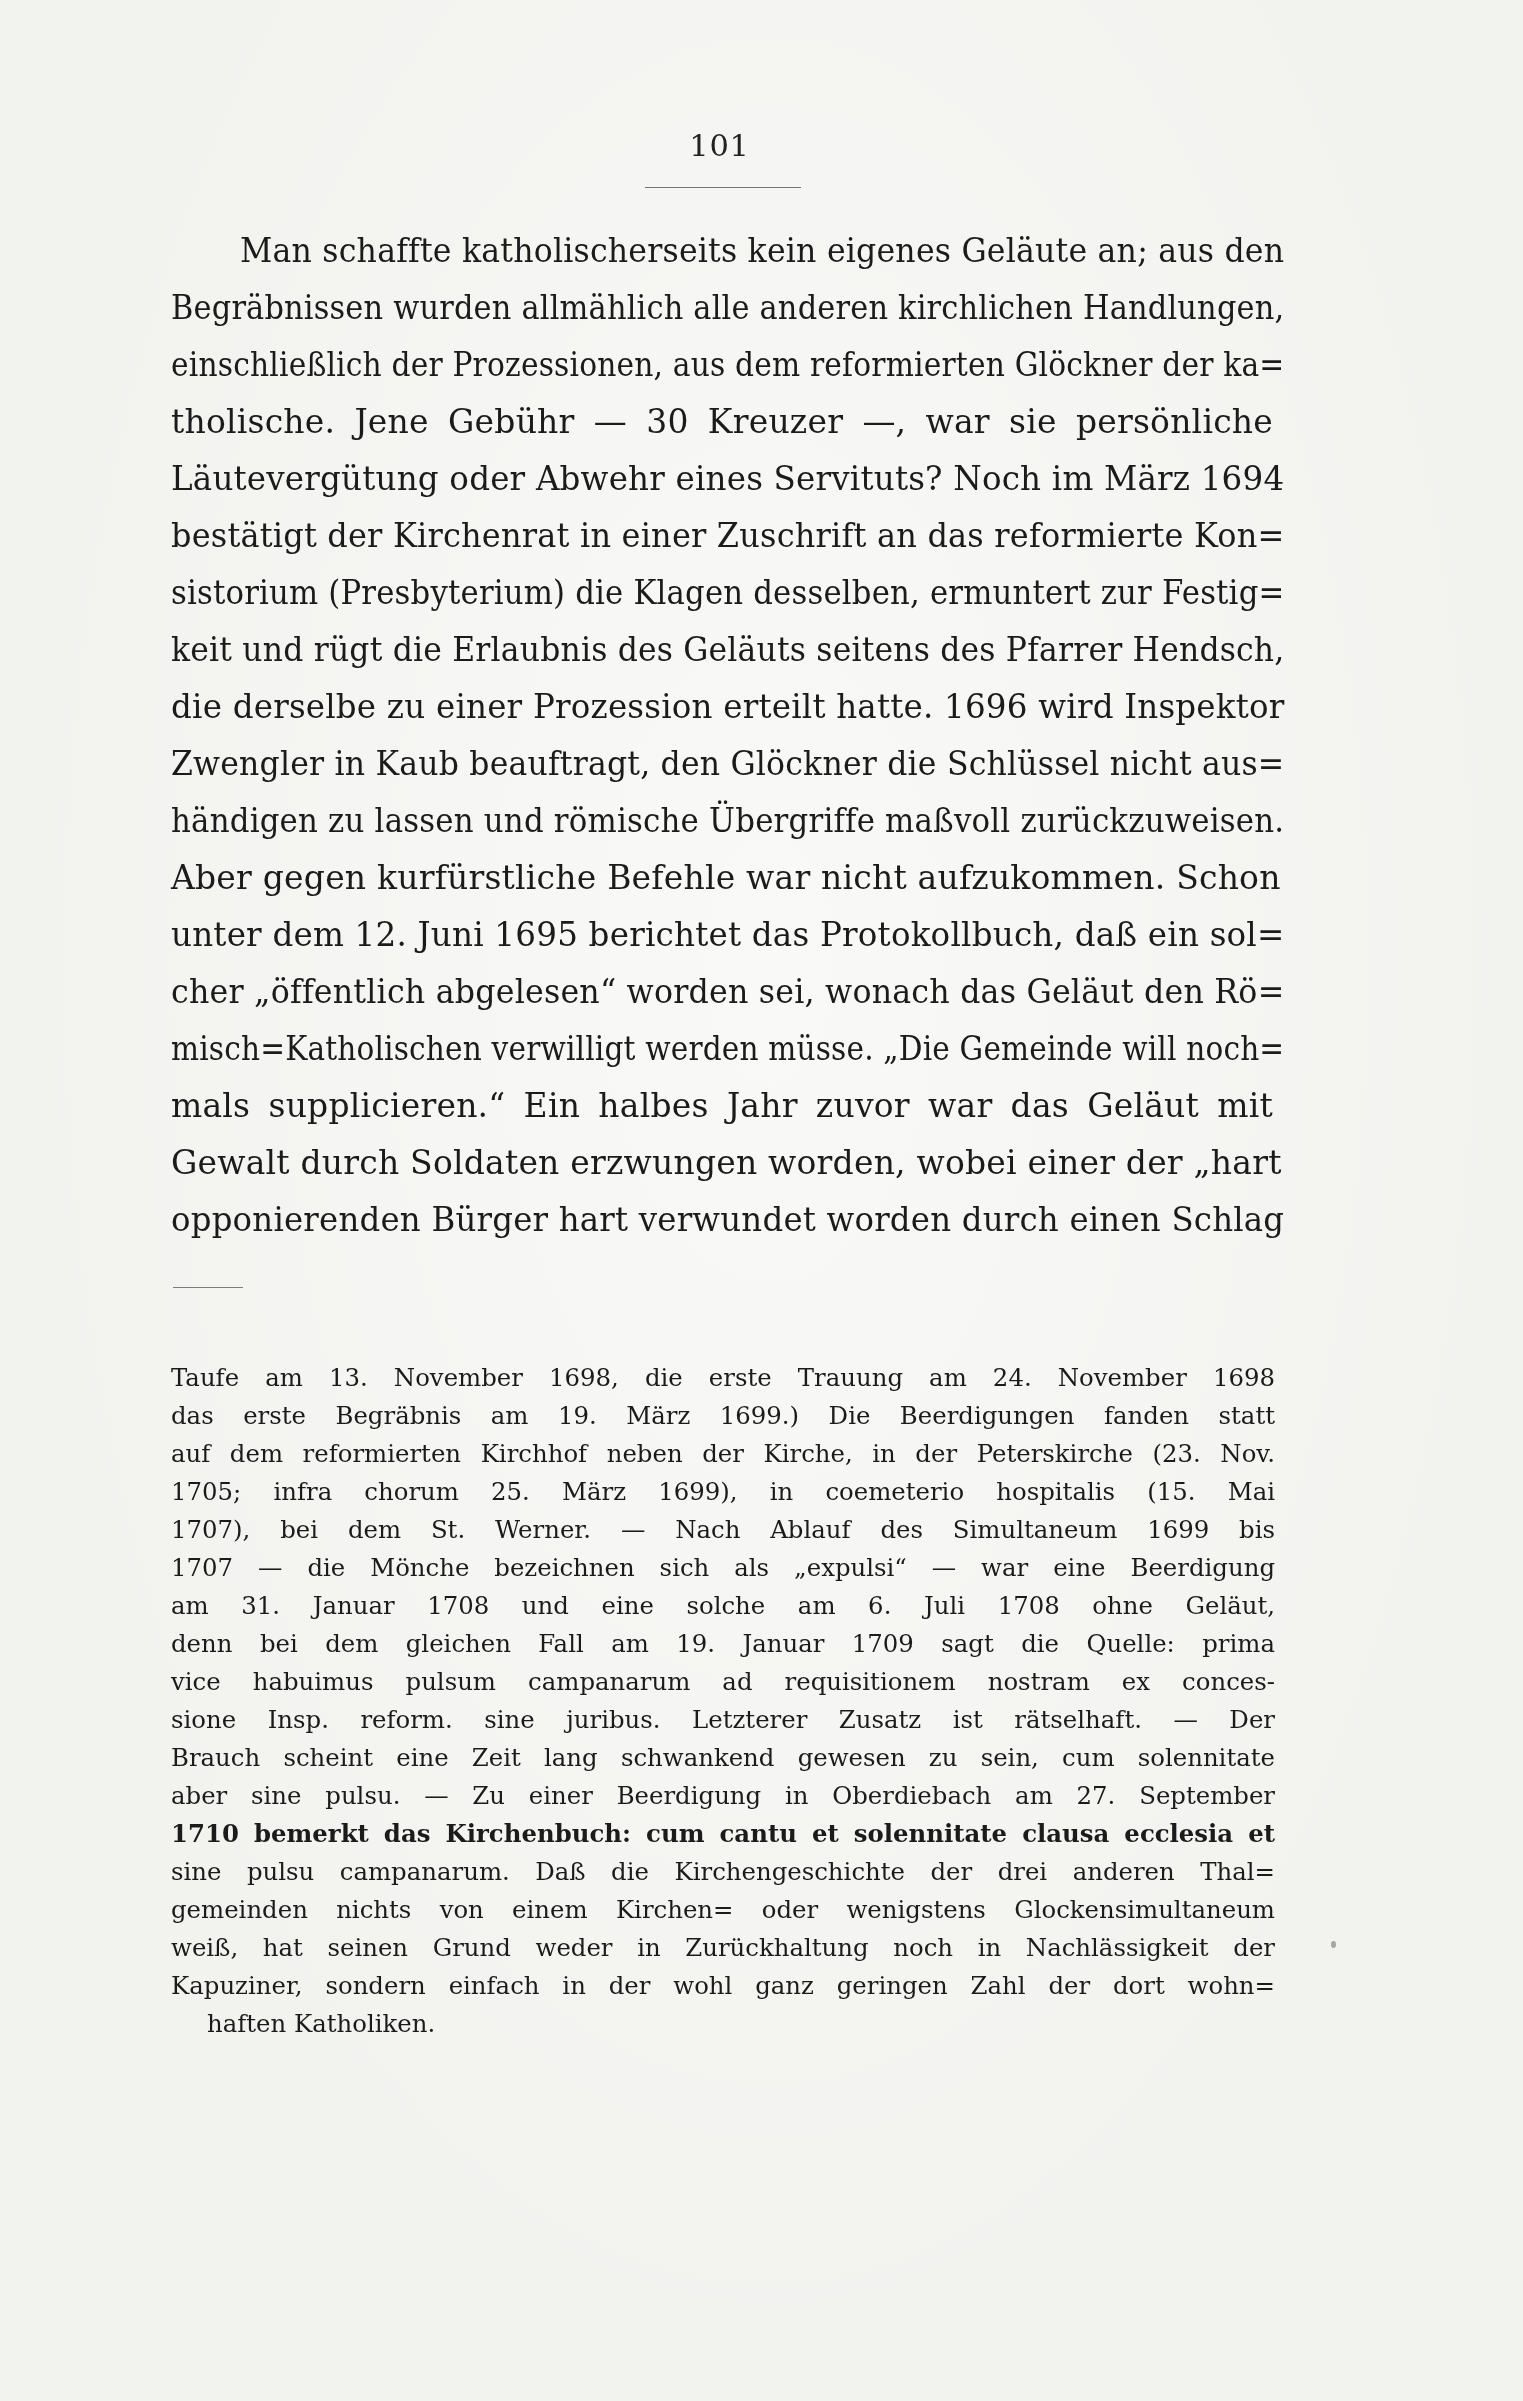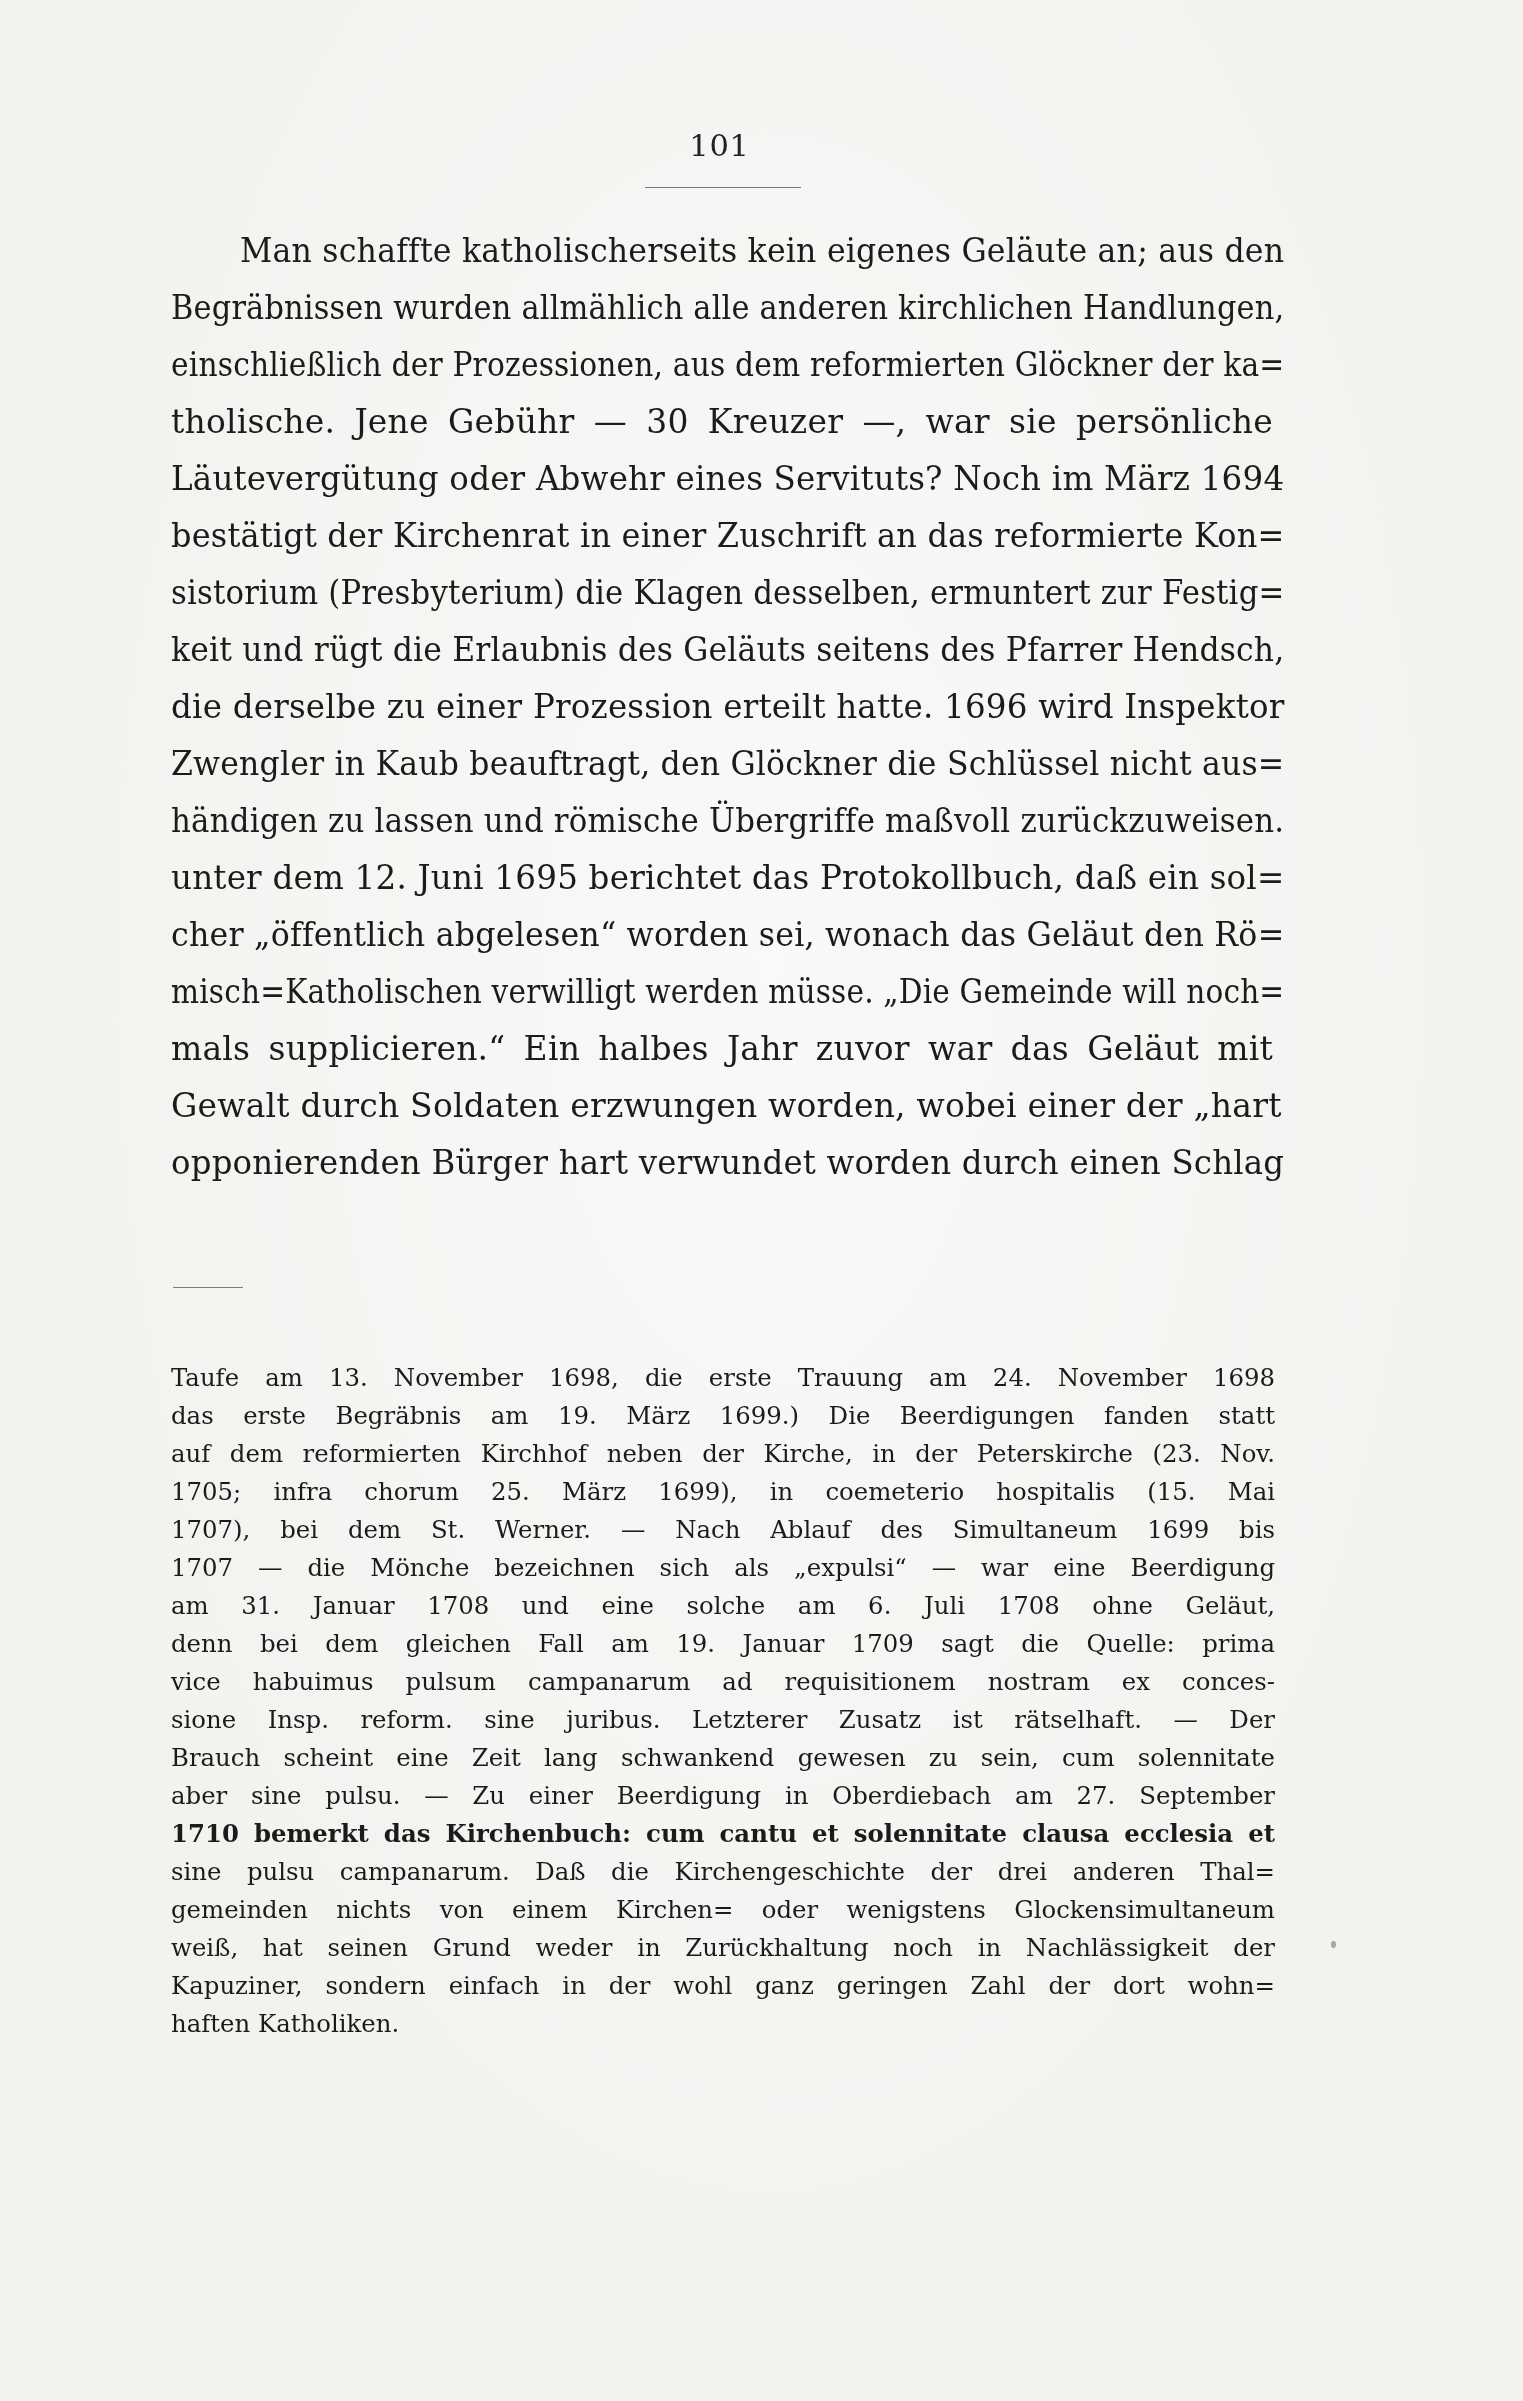--- a/index.html
+++ b/index.html
@@ -111,20 +111,21 @@
     <div class="main-line"><span style="white-space: nowrap; display: inline-block; transform-origin: left center; transform: scaleX(0.921858);">Begräbnissen wurden allmählich alle anderen kirchlichen Handlungen,</span></div>
     <div class="main-line"><span style="white-space: nowrap; display: inline-block; transform-origin: left center; transform: scaleX(0.899954);">einschließlich der Prozessionen, aus dem reformierten Glöckner der ka=</span></div>
     <div class="main-line"><span style="white-space: nowrap; word-spacing: 0px;">tholische. Jene Gebühr — 30 Kreuzer —, war sie persönliche</span></div>
     <div class="main-line"><span style="white-space: nowrap; display: inline-block; transform-origin: left center; transform: scaleX(0.985842);">Läutevergütung oder Abwehr eines Servituts? Noch im März 1694</span></div>
     <div class="main-line"><span style="white-space: nowrap; display: inline-block; transform-origin: left center; transform: scaleX(0.969463);">bestätigt der Kirchenrat in einer Zuschrift an das reformierte Kon=</span></div>
     <div class="main-line"><span style="white-space: nowrap; display: inline-block; transform-origin: left center; transform: scaleX(0.931295);">sistorium (Presbyterium) die Klagen desselben, ermuntert zur Festig=</span></div>
     <div class="main-line"><span style="white-space: nowrap; display: inline-block; transform-origin: left center; transform: scaleX(0.952649);">keit und rügt die Erlaubnis des Geläuts seitens des Pfarrer Hendsch,</span></div>
     <div class="main-line"><span style="white-space: nowrap; display: inline-block; transform-origin: left center; transform: scaleX(0.98623);">die derselbe zu einer Prozession erteilt hatte. 1696 wird Inspektor</span></div>
     <div class="main-line"><span style="white-space: nowrap; display: inline-block; transform-origin: left center; transform: scaleX(0.955066);">Zwengler in Kaub beauftragt, den Glöckner die Schlüssel nicht aus=</span></div>
     <div class="main-line"><span style="white-space: nowrap; display: inline-block; transform-origin: left center; transform: scaleX(0.934934);">händigen zu lassen und römische Übergriffe maßvoll zurückzuweisen.</span></div>
+    <div class="main-line"><span style="white-space: nowrap; word-spacing: 0px;">Aber gegen kurfürstliche Befehle war nicht aufzukommen. Schon</span></div>
     <div class="main-line"><span style="white-space: nowrap; display: inline-block; transform-origin: left center; transform: scaleX(0.987197);">unter dem 12. Juni 1695 berichtet das Protokollbuch, daß ein sol=</span></div>
     <div class="main-line"><span style="white-space: nowrap; display: inline-block; transform-origin: left center; transform: scaleX(0.960166);">cher „öffentlich abgelesen“ worden sei, wonach das Geläut den Rö=</span></div>
     <div class="main-line"><span style="white-space: nowrap; display: inline-block; transform-origin: left center; transform: scaleX(0.896114);">misch=Katholischen verwilligt werden müsse. „Die Gemeinde will noch=</span></div>
     <div class="main-line"><span style="white-space: nowrap; word-spacing: 0px;">mals supplicieren.“ Ein halbes Jahr zuvor war das Geläut mit</span></div>
     <div class="main-line"><span style="white-space: nowrap; word-spacing: 0px;">Gewalt durch Soldaten erzwungen worden, wobei einer der „hart</span></div>
     <div class="main-line"><span style="white-space: nowrap; display: inline-block; transform-origin: left center; transform: scaleX(0.982411);">opponierenden Bürger hart verwundet worden durch einen Schlag</span></div>
   </div>
 
   <div class="footnote-rule"></div>
 
@@ -139,18 +140,18 @@
     <div class="foot-line"><span style="white-space: nowrap; word-spacing: 0px;">denn bei dem gleichen Fall am 19. Januar 1709 sagt die Quelle: prima</span></div>
     <div class="foot-line"><span style="white-space: nowrap; word-spacing: 0px;">vice habuimus pulsum campanarum ad requisitionem nostram ex conces-</span></div>
     <div class="foot-line"><span style="white-space: nowrap; word-spacing: 0px;">sione Insp. reform. sine juribus. Letzterer Zusatz ist rätselhaft. — Der</span></div>
     <div class="foot-line"><span style="white-space: nowrap; word-spacing: 0px;">Brauch scheint eine Zeit lang schwankend gewesen zu sein, cum solennitate</span></div>
     <div class="foot-line"><span style="white-space: nowrap; word-spacing: 0px;">aber sine pulsu. — Zu einer Beerdigung in Oberdiebach am 27. September</span></div>
     <div class="foot-line"><span style="white-space: nowrap; word-spacing: 0px; font-weight: bold;">1710 bemerkt das Kirchenbuch: cum cantu et solennitate clausa ecclesia et</span></div>
     <div class="foot-line"><span style="white-space: nowrap; word-spacing: 0px;">sine pulsu campanarum. Daß die Kirchengeschichte der drei anderen Thal=</span></div>
     <div class="foot-line"><span style="white-space: nowrap; word-spacing: 0px;">gemeinden nichts von einem Kirchen= oder wenigstens Glockensimultaneum</span></div>
     <div class="foot-line"><span style="white-space: nowrap; word-spacing: 0px;">weiß, hat seinen Grund weder in Zurückhaltung noch in Nachlässigkeit der</span></div>
     <div class="foot-line"><span style="white-space: nowrap; word-spacing: 0px;">Kapuziner, sondern einfach in der wohl ganz geringen Zahl der dort wohn=</span></div>
-    <div class="foot-line last"><span style="white-space: nowrap;">haften Katholiken.</span></div>
+    <div class="foot-line last"><span style="white-space: nowrap; margin-left: 36px;">haften Katholiken.</span></div>
   </div>
 
   <div class="speck" style="left:1331px; top:1941px;"></div>
 </div>
 
 
 </body></html>

